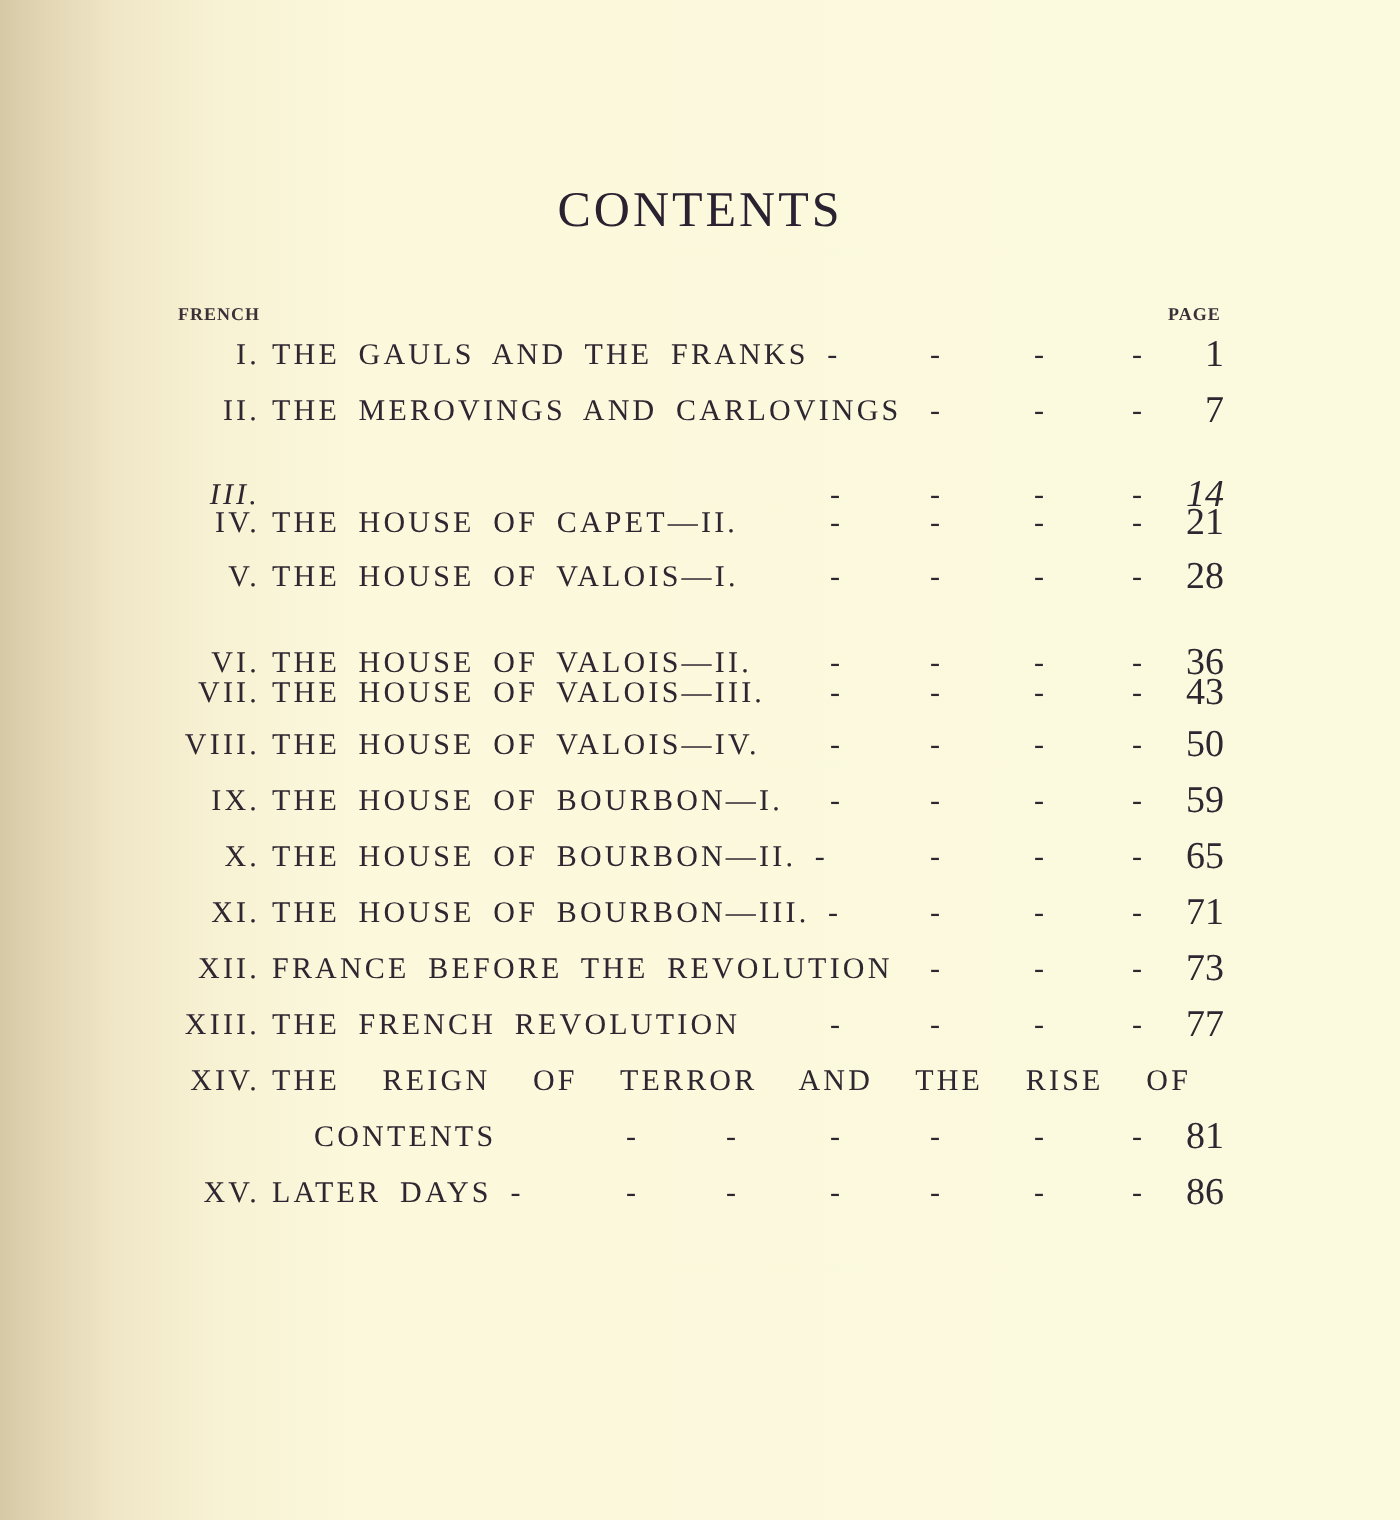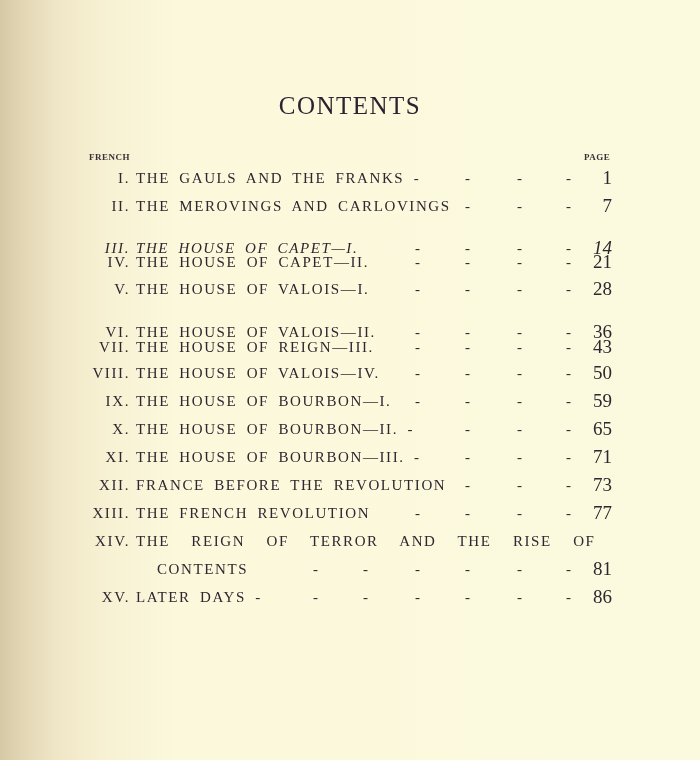--- a/index.html
+++ b/index.html
@@ -46,21 +46,20 @@
       <div class="row" style="top: 198px;">
         <span class="num">II.</span>
         <span class="ttl">THE MEROVINGS AND CARLOVINGS</span>
         <span class="dash" style="left: 465px;">-</span>
         <span class="dash" style="left: 517px;">-</span>
         <span class="dash" style="left: 566px;">-</span>
         <span class="pg">7</span>
       </div>
       <div class="row" style="top: 240px; font-style: italic;">
         <span class="num">III.</span>
-        <span class="ttl">THE HOUSE OF CAPET—I.</span>
         <span class="dash" style="left: 415px;">-</span>
         <span class="dash" style="left: 465px;">-</span>
         <span class="dash" style="left: 517px;">-</span>
         <span class="dash" style="left: 566px;">-</span>
         <span class="pg">14</span>
       </div>
       <div class="row" style="top: 254px;">
         <span class="num">IV.</span>
         <span class="ttl">THE HOUSE OF CAPET—II.</span>
         <span class="dash" style="left: 415px;">-</span>
@@ -82,21 +81,21 @@
         <span class="num">VI.</span>
         <span class="ttl">THE HOUSE OF VALOIS—II.</span>
         <span class="dash" style="left: 415px;">-</span>
         <span class="dash" style="left: 465px;">-</span>
         <span class="dash" style="left: 517px;">-</span>
         <span class="dash" style="left: 566px;">-</span>
         <span class="pg">36</span>
       </div>
       <div class="row" style="top: 339px;">
         <span class="num">VII.</span>
-        <span class="ttl">THE HOUSE OF REIGN—III.</span>
+        <span class="ttl">THE HOUSE OF VALOIS—III.</span>
         <span class="dash" style="left: 415px;">-</span>
         <span class="dash" style="left: 465px;">-</span>
         <span class="dash" style="left: 517px;">-</span>
         <span class="dash" style="left: 566px;">-</span>
         <span class="pg">43</span>
       </div>
       <div class="row" style="top: 365px;">
         <span class="num">VIII.</span>
         <span class="ttl">THE HOUSE OF VALOIS—IV.</span>
         <span class="dash" style="left: 415px;">-</span>

